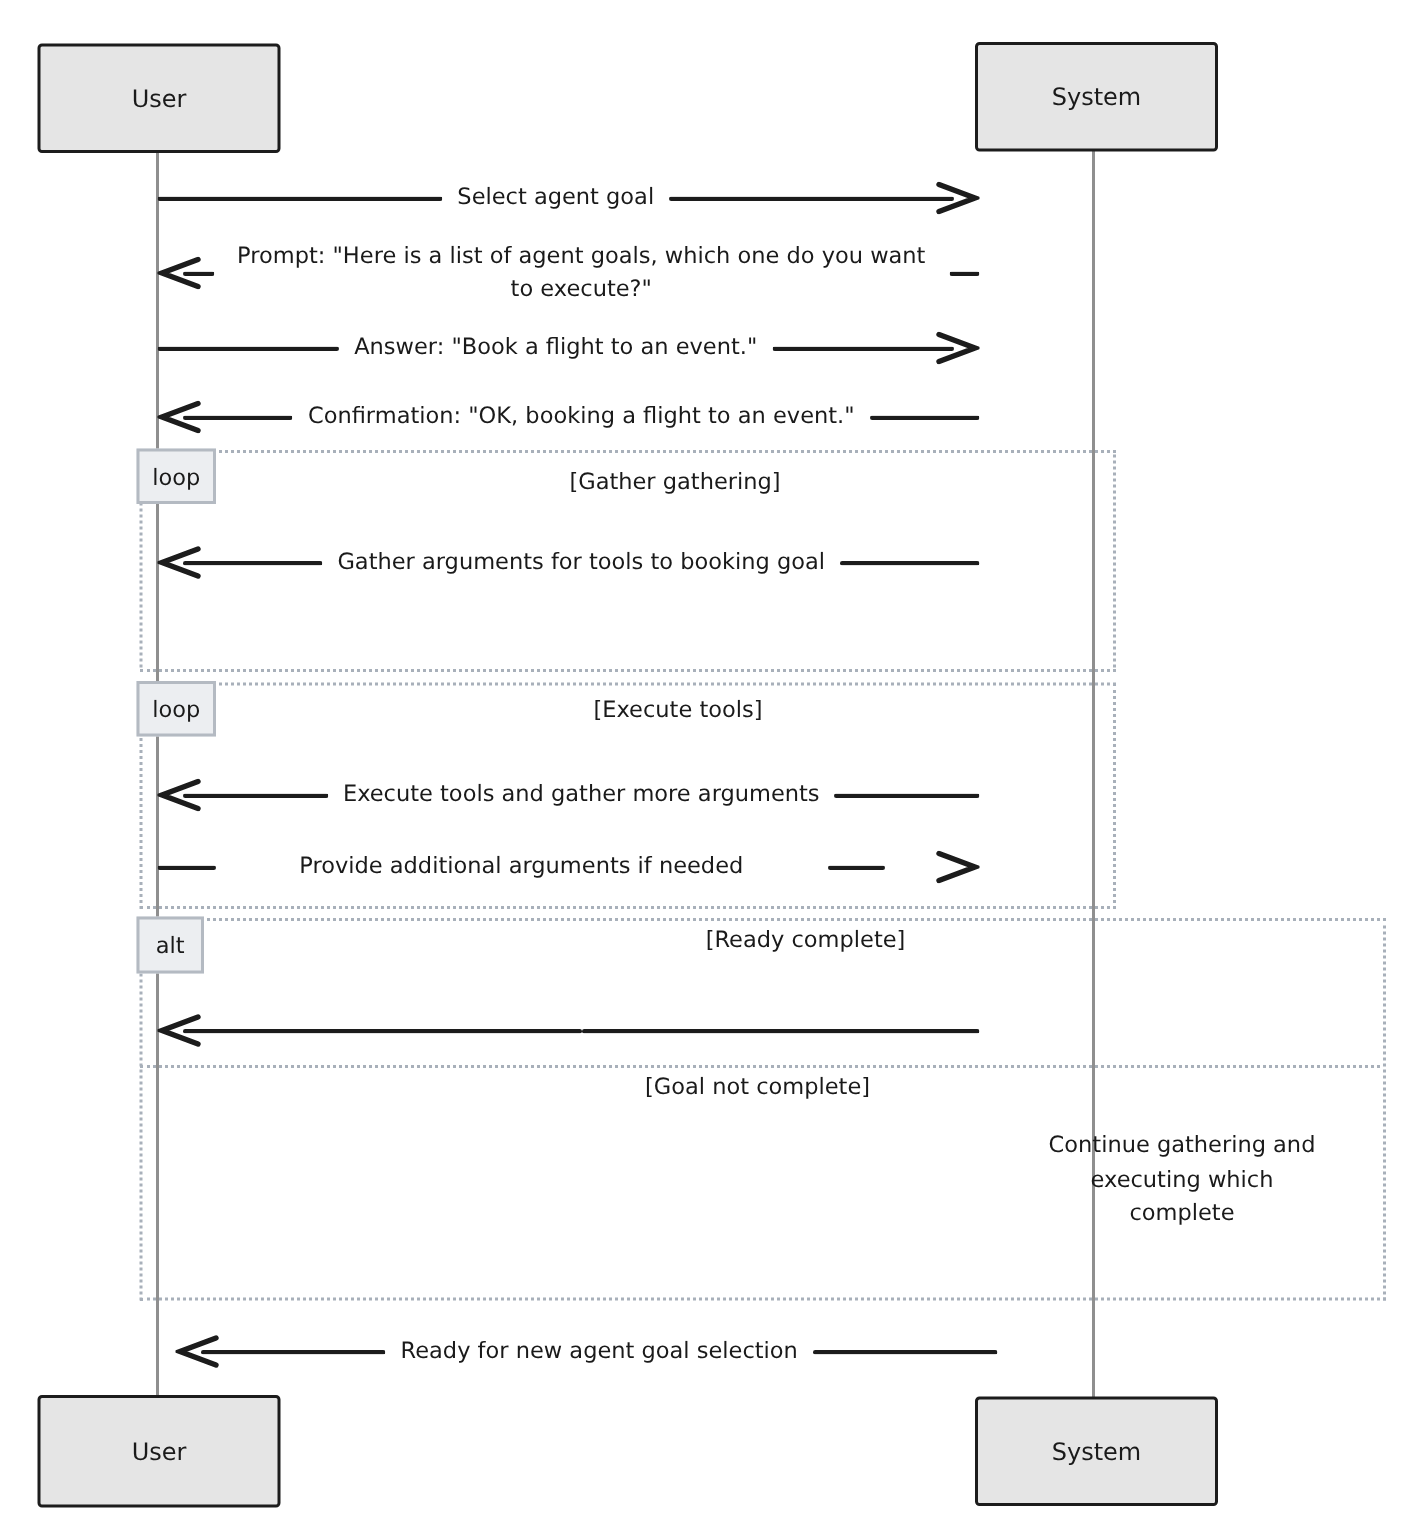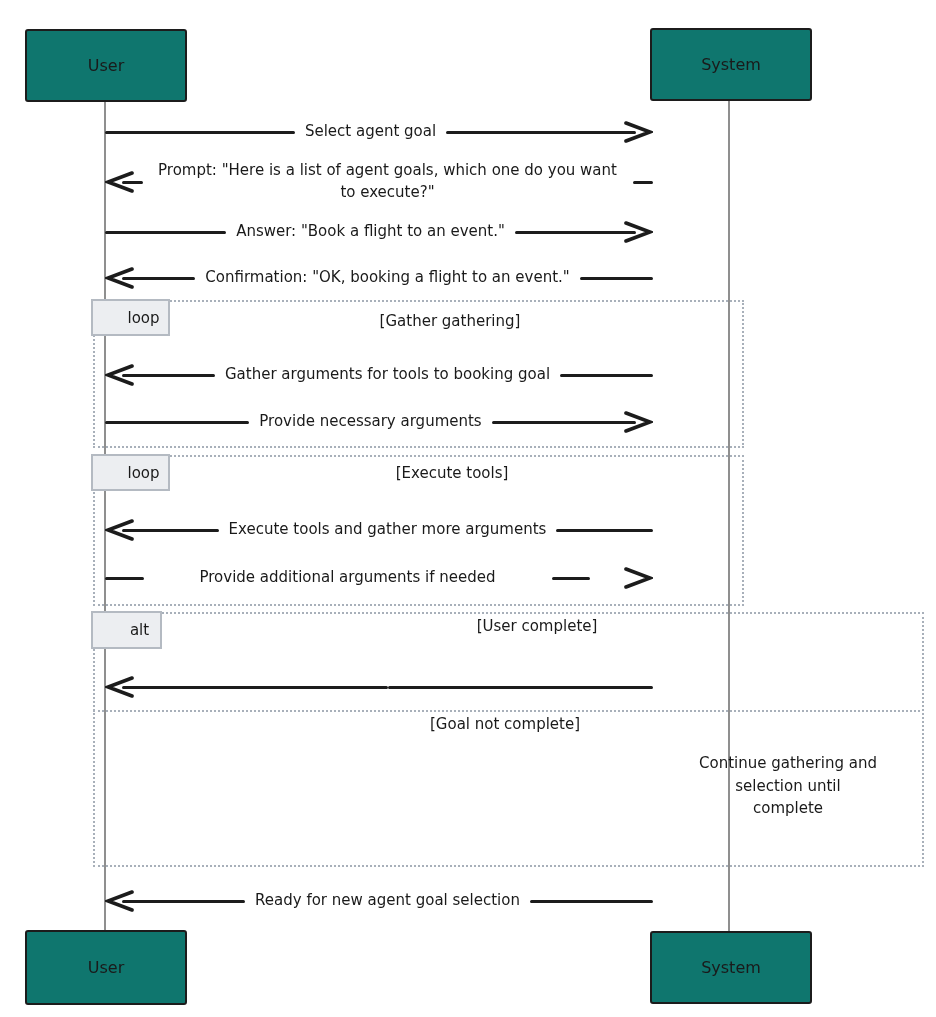--- a/index.html
+++ b/index.html
@@ -21,35 +21,35 @@
   }
   
   .lifeline{
     position:absolute;top:98px;height:834px;width:2px;
     background:var(--lifeline);z-index:0;
   }
   
   .actor{
     position:absolute;width:158px;height:69px;
     border:2.5px solid var(--ink);border-radius:3px;
-    background:#0f766e;
+    background:#e5e5e5;
     display:flex;align-items:center;justify-content:center;
     font-size:16px;z-index:4;
   }
   
   .frame{
     position:absolute;border:2px dotted var(--frame);
     z-index:1;background:transparent;
   }
   .badge{
     position:absolute;
     background:var(--badge-bg);
     border:2px solid var(--badge-border);
     display:flex;align-items:center;justify-content:center;
-    font-size:15px;z-index:3;color:var(--text);padding-left:26px;
+    font-size:15px;z-index:3;color:var(--text);
   }
   .section-label{
     position:absolute;transform:translateX(-50%);
     font-size:15px;white-space:nowrap;z-index:2;color:var(--text);
   }
   .divider{
     position:absolute;border-top:2px dotted var(--frame);
     height:0;z-index:1;
   }
   
@@ -87,21 +87,21 @@
   <div class="frame" style="left:93px;top:455px;width:647px;height:147px;"></div>
   <div class="frame" style="left:93px;top:612px;width:827px;height:251px;"></div>
   <div class="divider" style="left:93px;top:710px;width:827px;"></div>
 
   <div class="badge" style="left:91px;top:299px;width:49px;height:33px;">loop</div>
   <div class="badge" style="left:91px;top:454px;width:49px;height:33px;">loop</div>
   <div class="badge" style="left:91px;top:611px;width:41px;height:34px;">alt</div>
 
   <div class="section-label" style="left:450px;top:312px;">[Gather gathering]</div>
   <div class="section-label" style="left:452px;top:464px;">[Execute tools]</div>
-  <div class="section-label" style="left:537px;top:617px;">[User complete]</div>
+  <div class="section-label" style="left:537px;top:617px;">[Ready complete]</div>
   <div class="section-label" style="left:505px;top:715px;">[Goal not complete]</div>
 
   <div class="msg right" style="top:120px;">
     <div class="seg"></div>
     <div class="lbl">Select agent goal</div>
     <div class="seg"></div>
     <svg class="ah" width="30" height="22" viewBox="0 0 30 22">
         <polyline points="3,2 27,11 3,20"></polyline>
       </svg>
   </div>
@@ -135,28 +135,20 @@
 
   <div class="msg left" style="top:363px;">
     <svg class="ah" width="30" height="22" viewBox="0 0 30 22">
         <polyline points="27,2 3,11 27,20"></polyline>
       </svg>
     <div class="seg"></div>
     <div class="lbl">Gather arguments for tools to booking goal</div>
     <div class="seg"></div>
   </div>
 
-  <div class="msg right" style="top:410px;">
-    <div class="seg"></div>
-    <div class="lbl">Provide necessary arguments</div>
-    <div class="seg"></div>
-    <svg class="ah" width="30" height="22" viewBox="0 0 30 22">
-        <polyline points="3,2 27,11 3,20"></polyline>
-      </svg>
-  </div>
 
   <div class="msg left" style="top:518px;align-items:center;">
     <svg class="ah" width="30" height="22" viewBox="0 0 30 22">
         <polyline points="27,2 3,11 27,20"></polyline>
       </svg>
     <div class="seg"></div>
     <div class="lbl">Execute tools and gather more arguments</div>
     <div class="seg"></div>
   </div>
 
@@ -170,30 +162,30 @@
   </div>
 
   <div class="msg left" style="top:675px;">
     <svg class="ah" width="30" height="22" viewBox="0 0 30 22">
         <polyline points="27,2 3,11 27,20"></polyline>
       </svg>
     <div class="seg"></div>
     <div class="seg"></div>
   </div>
 
-  <div class="msg left" style="top:889px;">
+  <div class="msg left" style="top:889px;padding-left:12px;">
     <svg class="ah" width="30" height="22" viewBox="0 0 30 22">
         <polyline points="27,2 3,11 27,20"></polyline>
       </svg>
     <div class="seg"></div>
     <div class="lbl">Ready for new agent goal selection</div>
     <div class="seg"></div>
   </div>
 
-  <div class="note" style="left:788px;top:752px;">Continue gathering and selection until complete</div>
+  <div class="note" style="left:788px;top:752px;">Continue gathering and executing which complete</div>
 
   <div class="actor" style="left:25px;top:29px;">
     <span>User</span>
   </div>
   <div class="actor" style="left:650px;top:28px;">
     <span>System</span>
   </div>
   <div class="actor" style="left:25px;top:930px;height:71px;">
     <span>User</span>
   </div>

